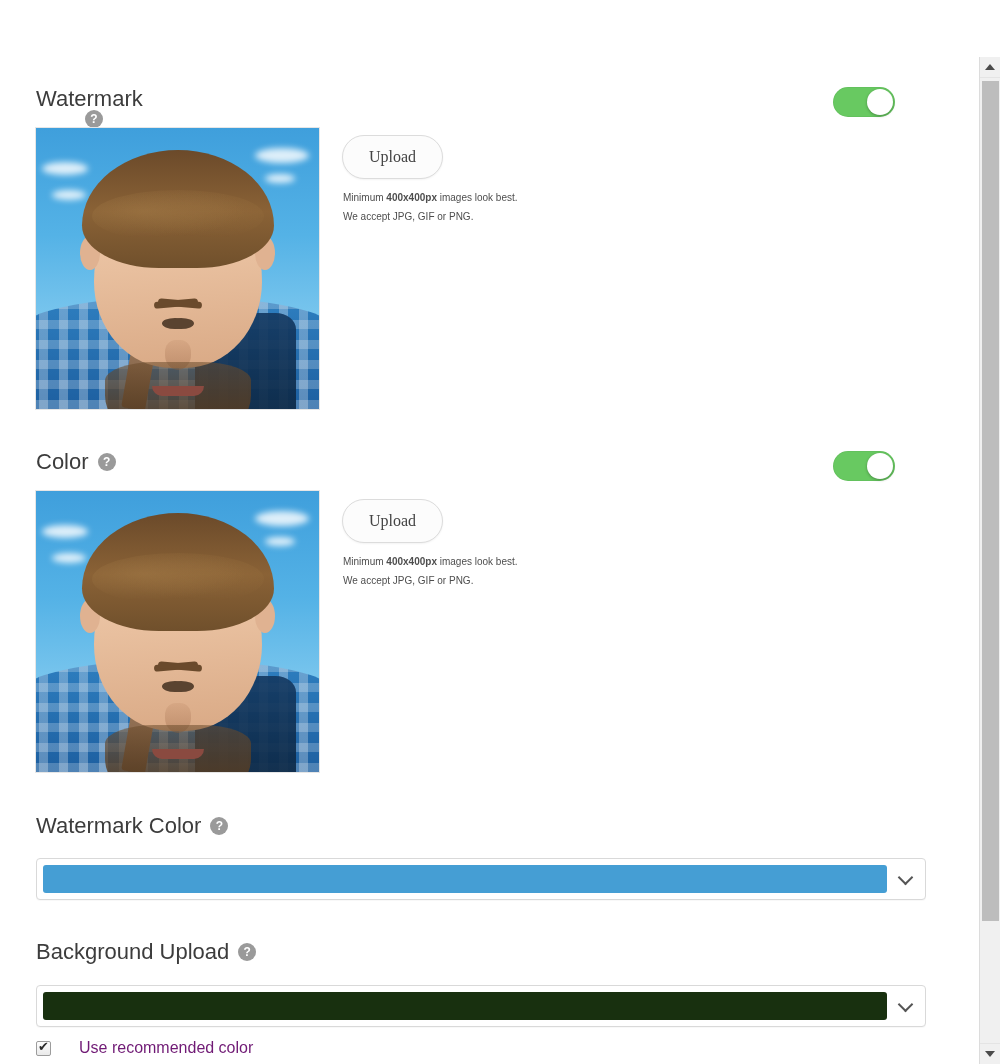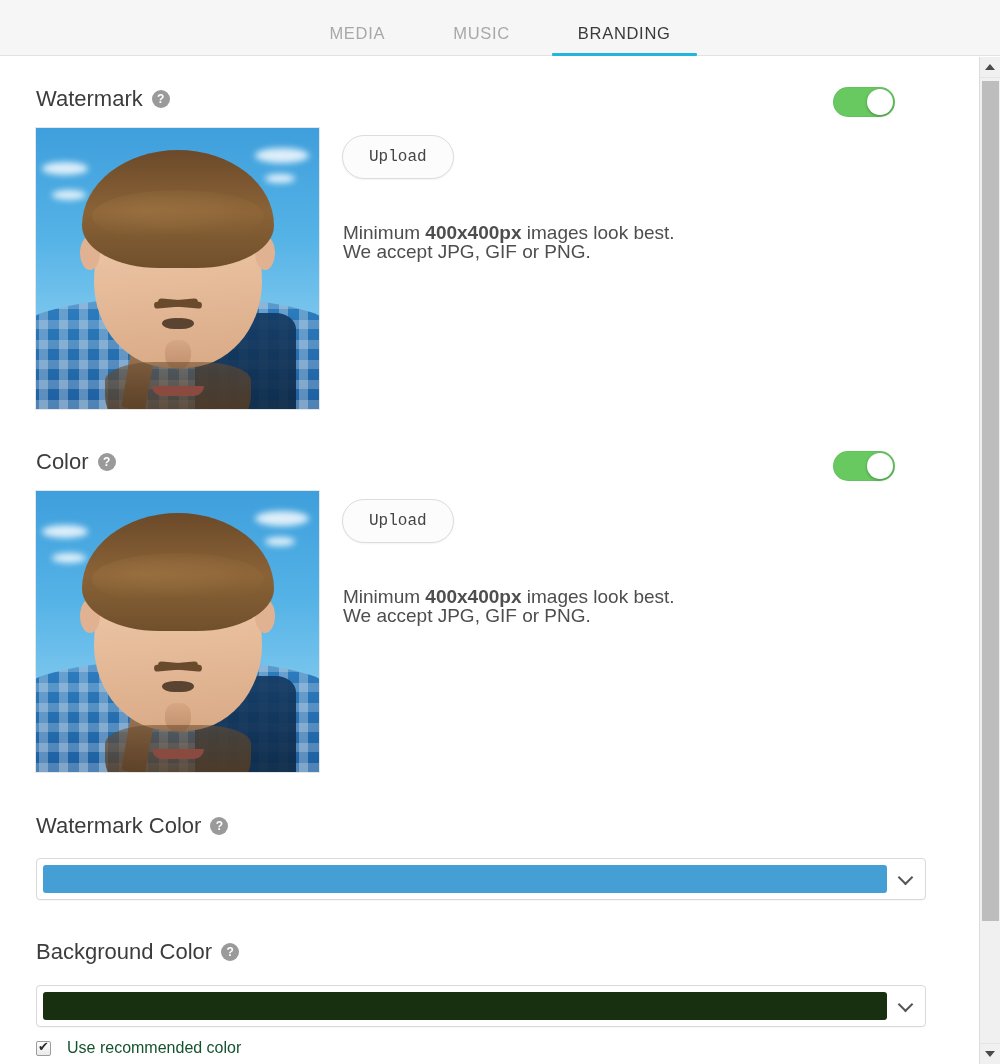--- a/index.html
+++ b/index.html
@@ -169,24 +169,24 @@
     width:52px; height:10px; background:#8a4a40; border-radius: 0 0 26px 26px;
   }
 
   
   .upload-btn {
     position:absolute;
     border:1px solid #dcdcdc; background:#fcfcfc; color:#444;
     border-radius:24px; padding:13px 26px; font-size:16px;
     cursor:pointer; line-height:1;
     box-shadow: 0 1px 2px rgba(0,0,0,0.05);
-    font-family:Liberation Mono, monospace;
+    font-family:Liberation Serif, serif;
   }
   .upload-note {
-    position:absolute; font-size:19px; color:#4e4e4e; line-height:19px;margin-top:35px;
+    position:absolute; font-size:10px; color:#4e4e4e; line-height:19px;
   }
   .upload-note b { font-weight:700; }
 
   
   .color-select {
     position:absolute;
     width:890px; height:42px;
     border:1px solid #d9d9d9; border-radius:4px; background:#fff;
     cursor:pointer;
     box-shadow: 0 1px 1px rgba(0,0,0,0.03);
@@ -208,21 +208,21 @@
   }
   .cbox {
     width:15px; height:15px; border:1px solid #9c9c9c; border-radius:2px;
     background: linear-gradient(180deg,#fdfdfd,#eaeaea);
     position:relative; flex:none;
   }
   .cbox::after {
     content:"✔"; position:absolute; left:1px; top:-3px;
     font-size:13px; color:#2b2b2b; line-height:16px;
   }
-  .check-label { margin-left:16px; font-size:16px; color:#14532d; line-height:1; }
+  .check-label { margin-left:28px; font-size:16px; color:#701a75; line-height:1; }
 
   
   .scrollbar {
     position:absolute; right:0; top:57px; width:21px; height:1007px;
     background:#f0f0f0; border-left:1px solid #dcdcdc;
   }
   .sb-btn {
     position:absolute; left:0; width:20px; height:21px;
     background:#f0f0f0; display:flex; align-items:center; justify-content:center;
     cursor:pointer;
@@ -235,30 +235,25 @@
   .sb-thumb {
     position:absolute; left:2px; width:17px; top:24px; height:840px;
     background:#bdbdbd; cursor:pointer;
   }
 </style>
 </head>
 <body>
 
 <div id="app">
 
-  <div class="tabbar">
-    <div class="tab">MEDIA</div>
-    <div class="tab">MUSIC</div>
-    <div class="tab active">BRANDING</div>
-  </div>
 
   <div class="content">
     <div class="inner">
 
-      <div class="section-head" style="position:absolute; left:36px; top:31px;">
+      <div class="section-head" style="position:absolute; left:36px; top:31px;flex-direction:column;">
         <span class="section-title">Watermark</span>
         <span class="help-icon">?</span>
       </div>
 
       <div class="toggle" style="left: 833px; top: 30px; background: rgb(104, 201, 97);">
         <div class="knob"></div>
       </div>
 
       <div class="thumb" style="left:36px; top:71px;">
         <div class="sky"></div>
@@ -339,21 +334,21 @@
         <span class="section-title">Watermark Color</span>
         <span class="help-icon">?</span>
       </div>
 
       <div class="color-select" style="left:36px; top:801px;">
         <div class="color-swatch" id="hl-swatch" style="background: rgb(69, 158, 212);"></div>
         <div class="chev"></div>
       </div>
 
       <div class="section-head" style="position:absolute; left:36px; top:884px;">
-        <span class="section-title">Background Color</span>
+        <span class="section-title">Background Upload</span>
         <span class="help-icon">?</span>
       </div>
 
       <div class="color-select" style="left:36px; top:928px;">
         <div class="color-swatch" id="bg-swatch" style="background: rgb(24, 48, 15);"></div>
         <div class="chev"></div>
       </div>
 
       <div class="checkrow" style="left:36px; top:983px;">
         <div class="cbox"></div>

